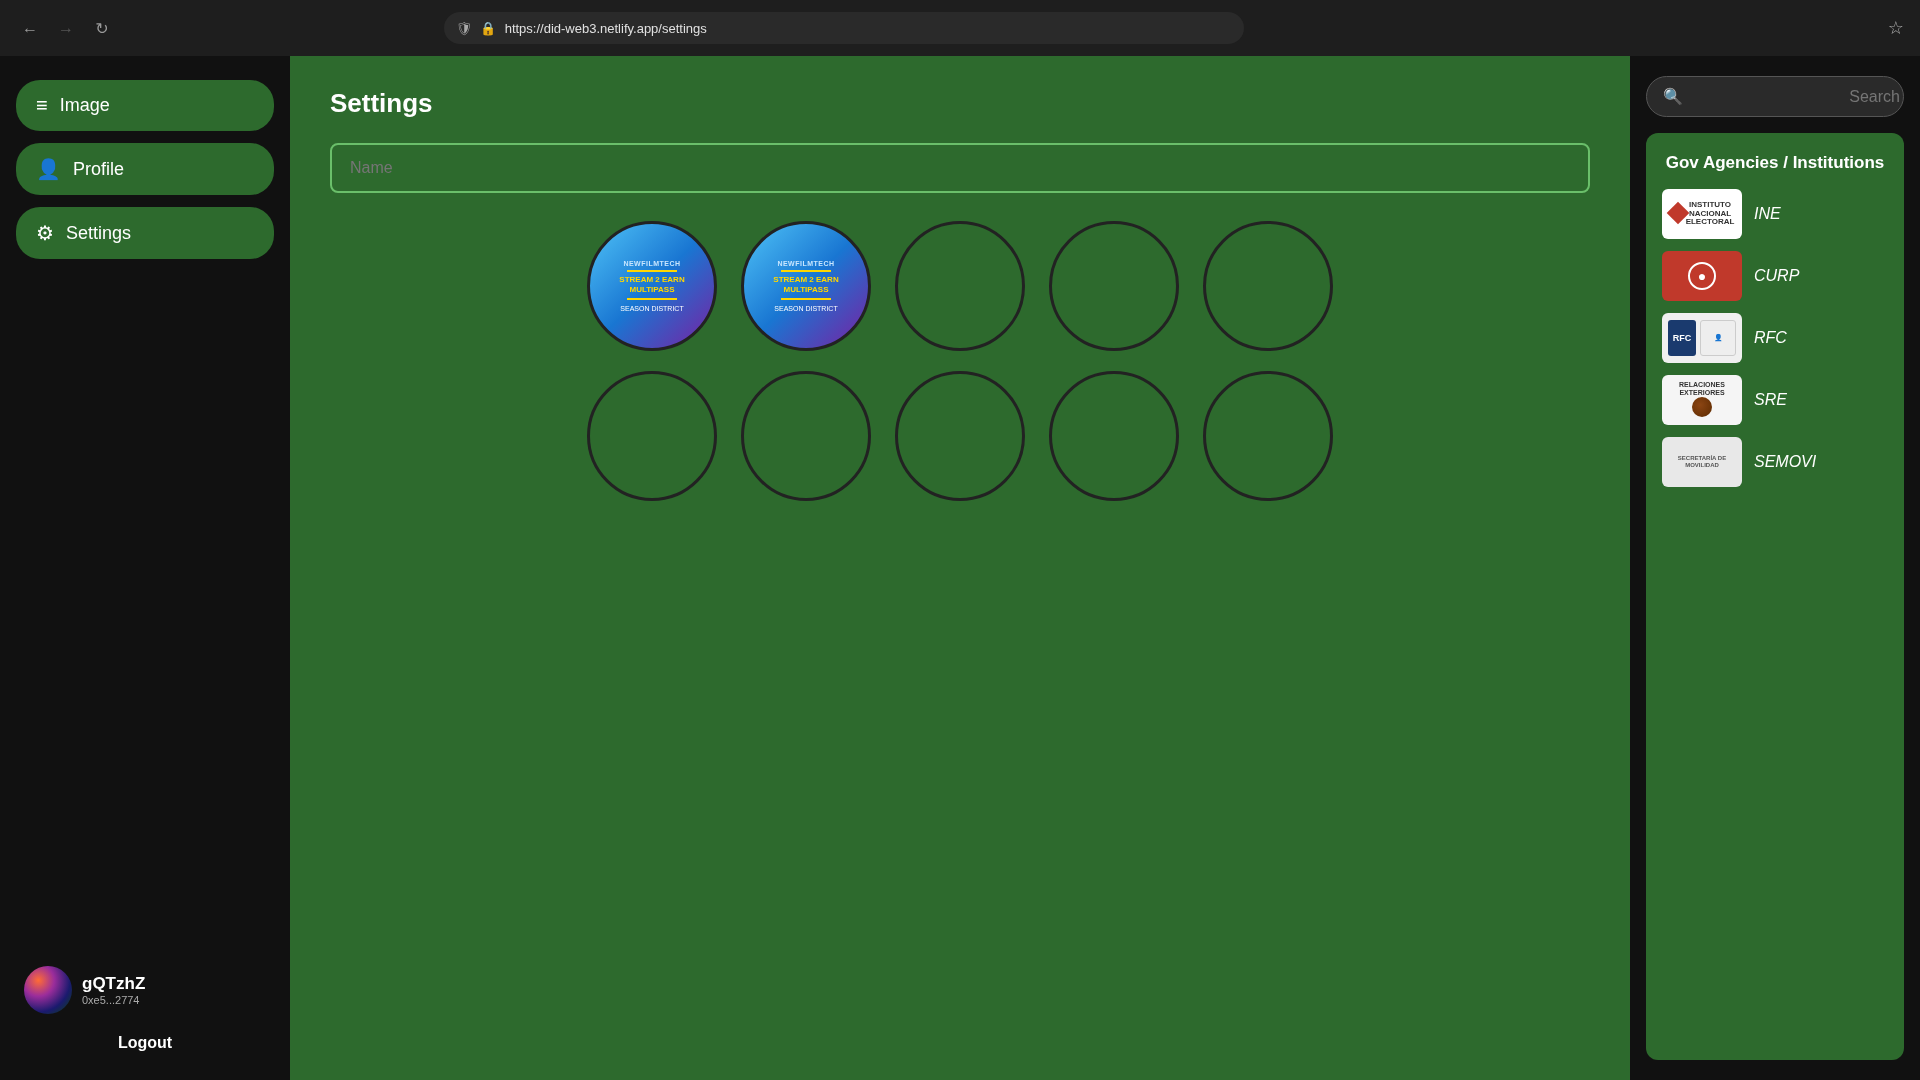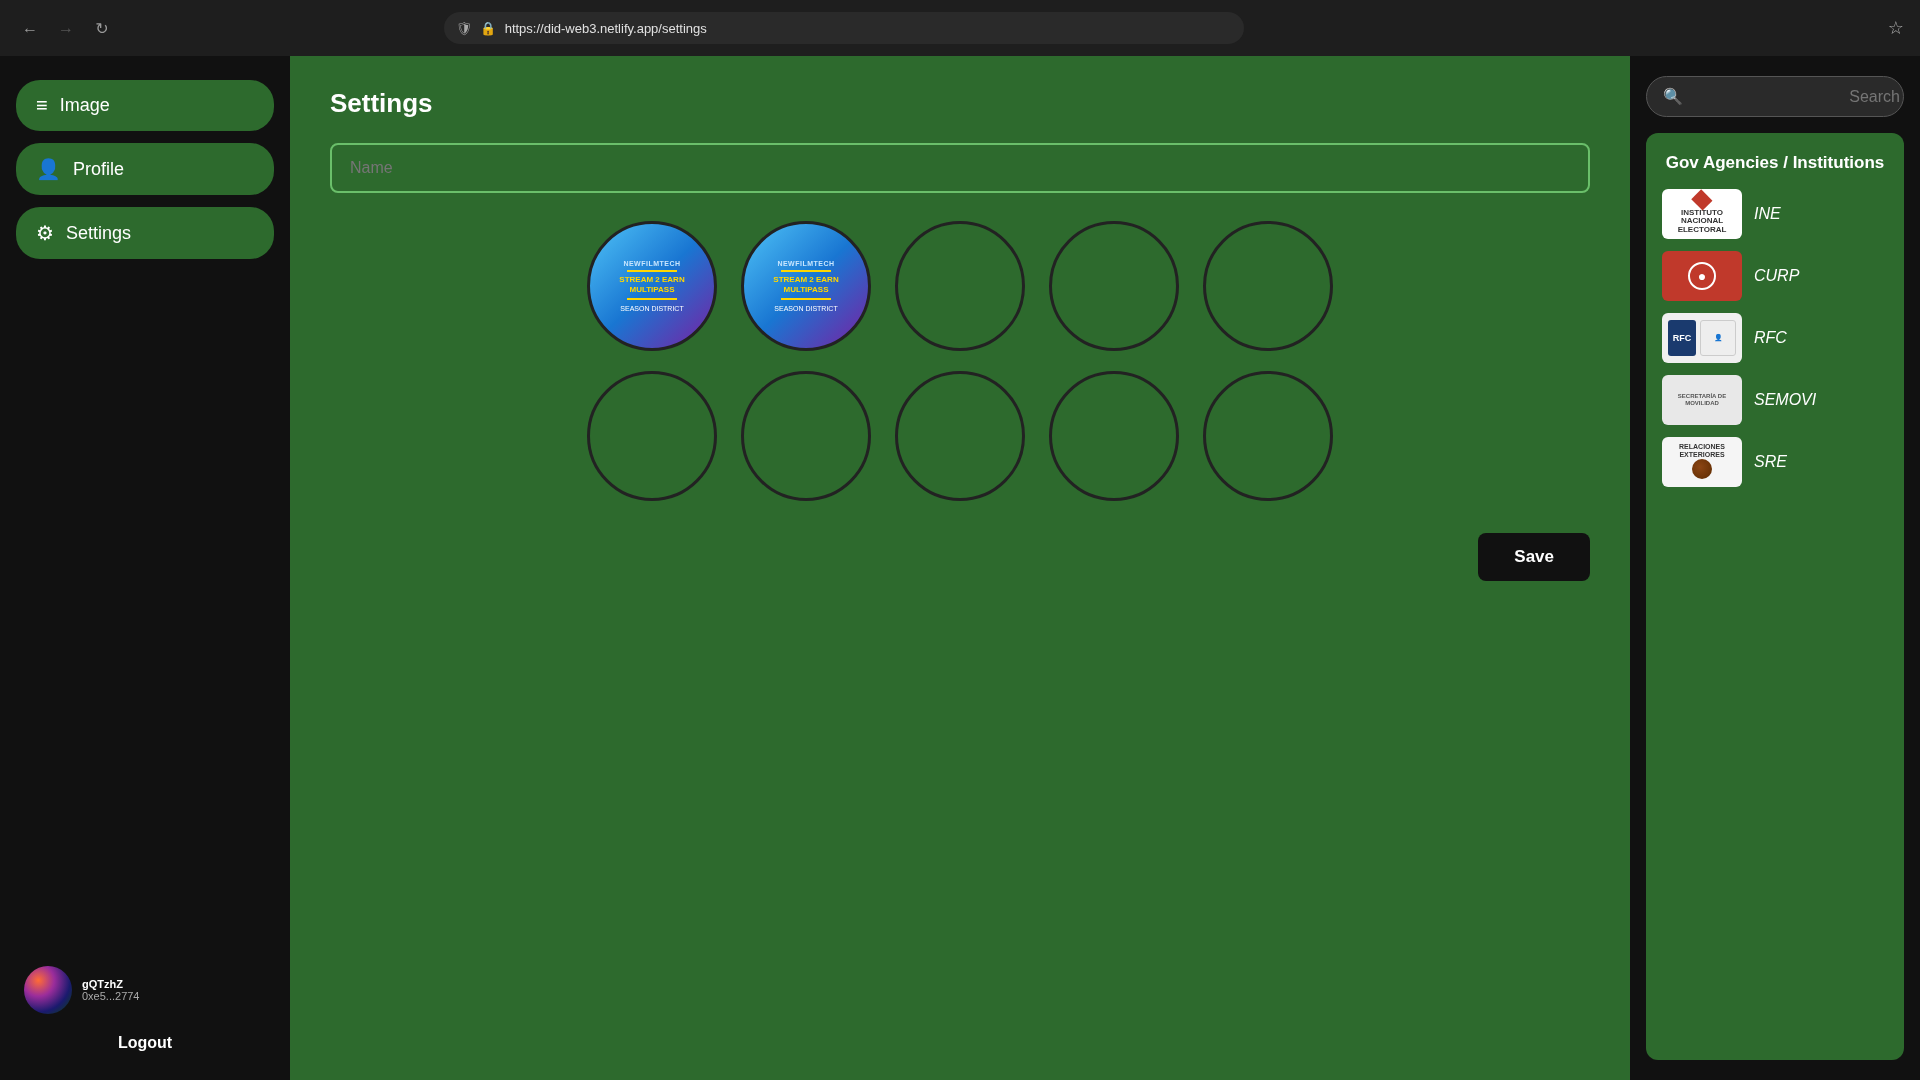--- a/index.html
+++ b/index.html
@@ -105,21 +105,21 @@
       padding: 8px;
     }
     .user-avatar {
       width: 48px;
       height: 48px;
       border-radius: 50%;
       background: radial-gradient(circle at 30% 30%, #ff6b35, #9b2d9b, #1a1a6e, #0a4a0a);
       flex-shrink: 0;
     }
     .user-details { display: flex; flex-direction: column; }
-    .user-name { color: #fff; font-size: 11px; font-weight: 600; }
+    .user-name { color: #fff; font-size: 17px; font-weight: 600; }
     .user-address { color: #aaa; font-size: 11px; }
     .logout-btn {
       color: #fff;
       font-size: 16px;
       font-weight: 600;
       cursor: pointer;
       text-align: center;
       padding: 4px;
     }
 
@@ -294,21 +294,20 @@
       overflow: hidden;
     }
     .gov-logo-ine { background: #fff; }
     .gov-logo-curp { background: #c0392b; }
     .gov-logo-rfc { background: #f0f0f0; }
     .gov-logo-semovi { background: #e8e8e8; }
     .gov-logo-sre { background: #f5f5f5; }
 
     .gov-logo-ine-inner {
       display: flex;
-      flex-direction: column;
       align-items: center;
       justify-content: center;
       width: 100%;
       height: 100%;
       padding: 4px;
     }
     .ine-diamond {
       width: 16px;
       height: 16px;
       background: #c0392b;
@@ -497,23 +496,20 @@
 
       <div class="nft-row">
         <div class="nft-circle"></div>
         <div class="nft-circle"></div>
         <div class="nft-circle"></div>
         <div class="nft-circle"></div>
         <div class="nft-circle"></div>
       </div>
     </div>
 
-    <div class="save-btn-row">
-      <button class="save-btn">Save</button>
-    </div>
   </div>
 
   <div class="right-panel">
     <div class="search-bar">
       <span class="search-icon">🔍</span>
       <input type="text" placeholder="Search" style="">
     </div>
 
     <div class="gov-card">
       <div class="gov-title">Gov Agencies / Institutions</div>
@@ -542,35 +538,35 @@
           <div class="gov-logo gov-logo-rfc">
             <div class="rfc-inner">
               <div class="rfc-card">RFC</div>
               <div class="rfc-id-card">👤</div>
             </div>
           </div>
           <span class="gov-name">RFC</span>
         </div>
 
         <div class="gov-item">
-          <div class="gov-logo gov-logo-semovi">
-            <div class="semovi-inner">
-              <div class="semovi-text">SECRETARÍA DE<br>MOVILIDAD</div>
-            </div>
-          </div>
-          <span class="gov-name">SEMOVI</span>
-        </div>
-
-        <div class="gov-item">
           <div class="gov-logo gov-logo-sre">
             <div class="sre-inner">
               <div class="sre-text">RELACIONES<br>EXTERIORES</div>
               <div class="sre-globe"></div>
             </div>
           </div>
           <span class="gov-name">SRE</span>
         </div>
 
+        <div class="gov-item">
+          <div class="gov-logo gov-logo-semovi">
+            <div class="semovi-inner">
+              <div class="semovi-text">SECRETARÍA DE<br>MOVILIDAD</div>
+            </div>
+          </div>
+          <span class="gov-name">SEMOVI</span>
+        </div>
+
       </div>
     </div>
   </div>
 
 </div>
 
 </body></html>

